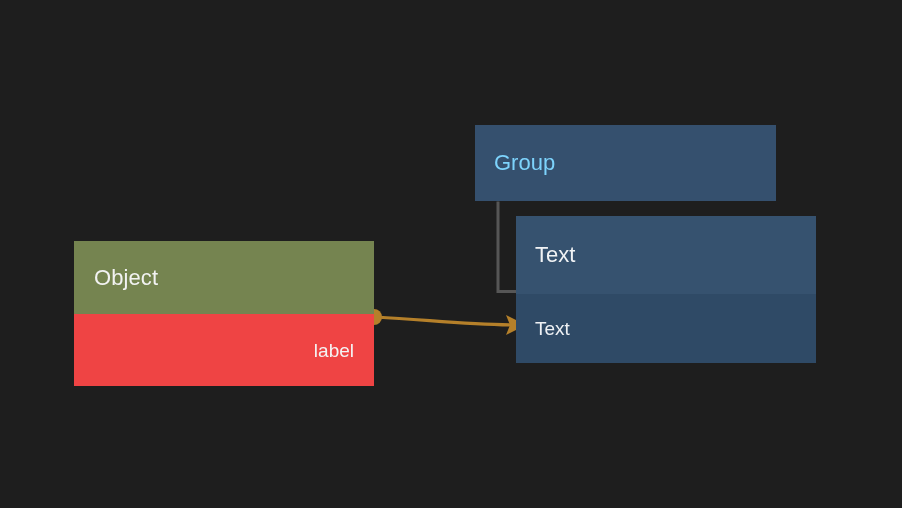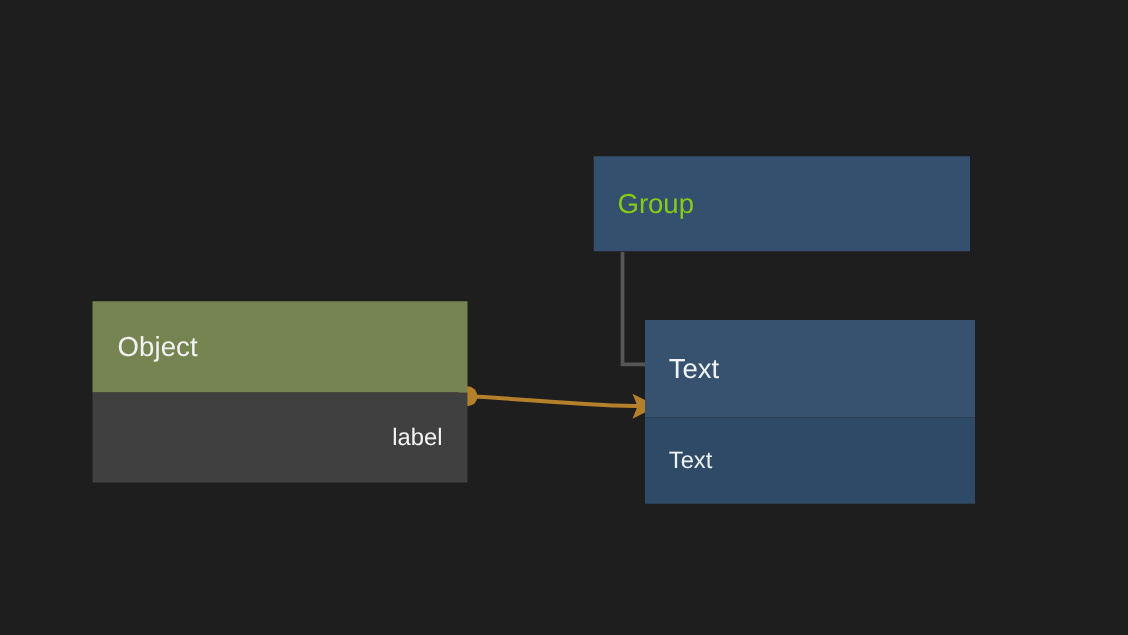--- a/index.html
+++ b/index.html
@@ -39,21 +39,21 @@
     height: 145px;
     margin-top: 32px;
   }
   #object-node .sect-header {
     height: 73px;
     background: #758450;
     padding: 0 20px;
   }
   #object-node .sect-body {
     height: 72px;
-    background: #404040;
+    background: #ef4444;
     padding: 0 20px;
     justify-content: flex-end;
   }
   #object-title {
     color: #f2f2f2;
     font-size: 22px;
     font-weight: 400;
     letter-spacing: .1px;
     line-height: 1;
   }
@@ -70,34 +70,33 @@
     top: 125px;
     width: 301px;
     height: 76px;
   }
   #group-node .sect-header {
     height: 76px;
     background: #35506e;
     padding: 0 19px;
   }
   #group-title {
-    color: #84cc16;
+    color: #7dd3fc;
     font-size: 22px;
     font-weight: 400;
     line-height: 1;
     text-align: center;
   }
 
   
   #text-node {
     left: 516px;
     top: 216px;
-    width: 264px;
+    width: 300px;
     height: 147px;
-    margin-top: 40px;
   }
   #text-node .sect-header {
     height: 78px;
     background: #36526f;
     padding: 0 19px;
   }
   #text-node .sect-body {
     height: 69px;
     background: #2f4a66;
     padding: 0 19px;

